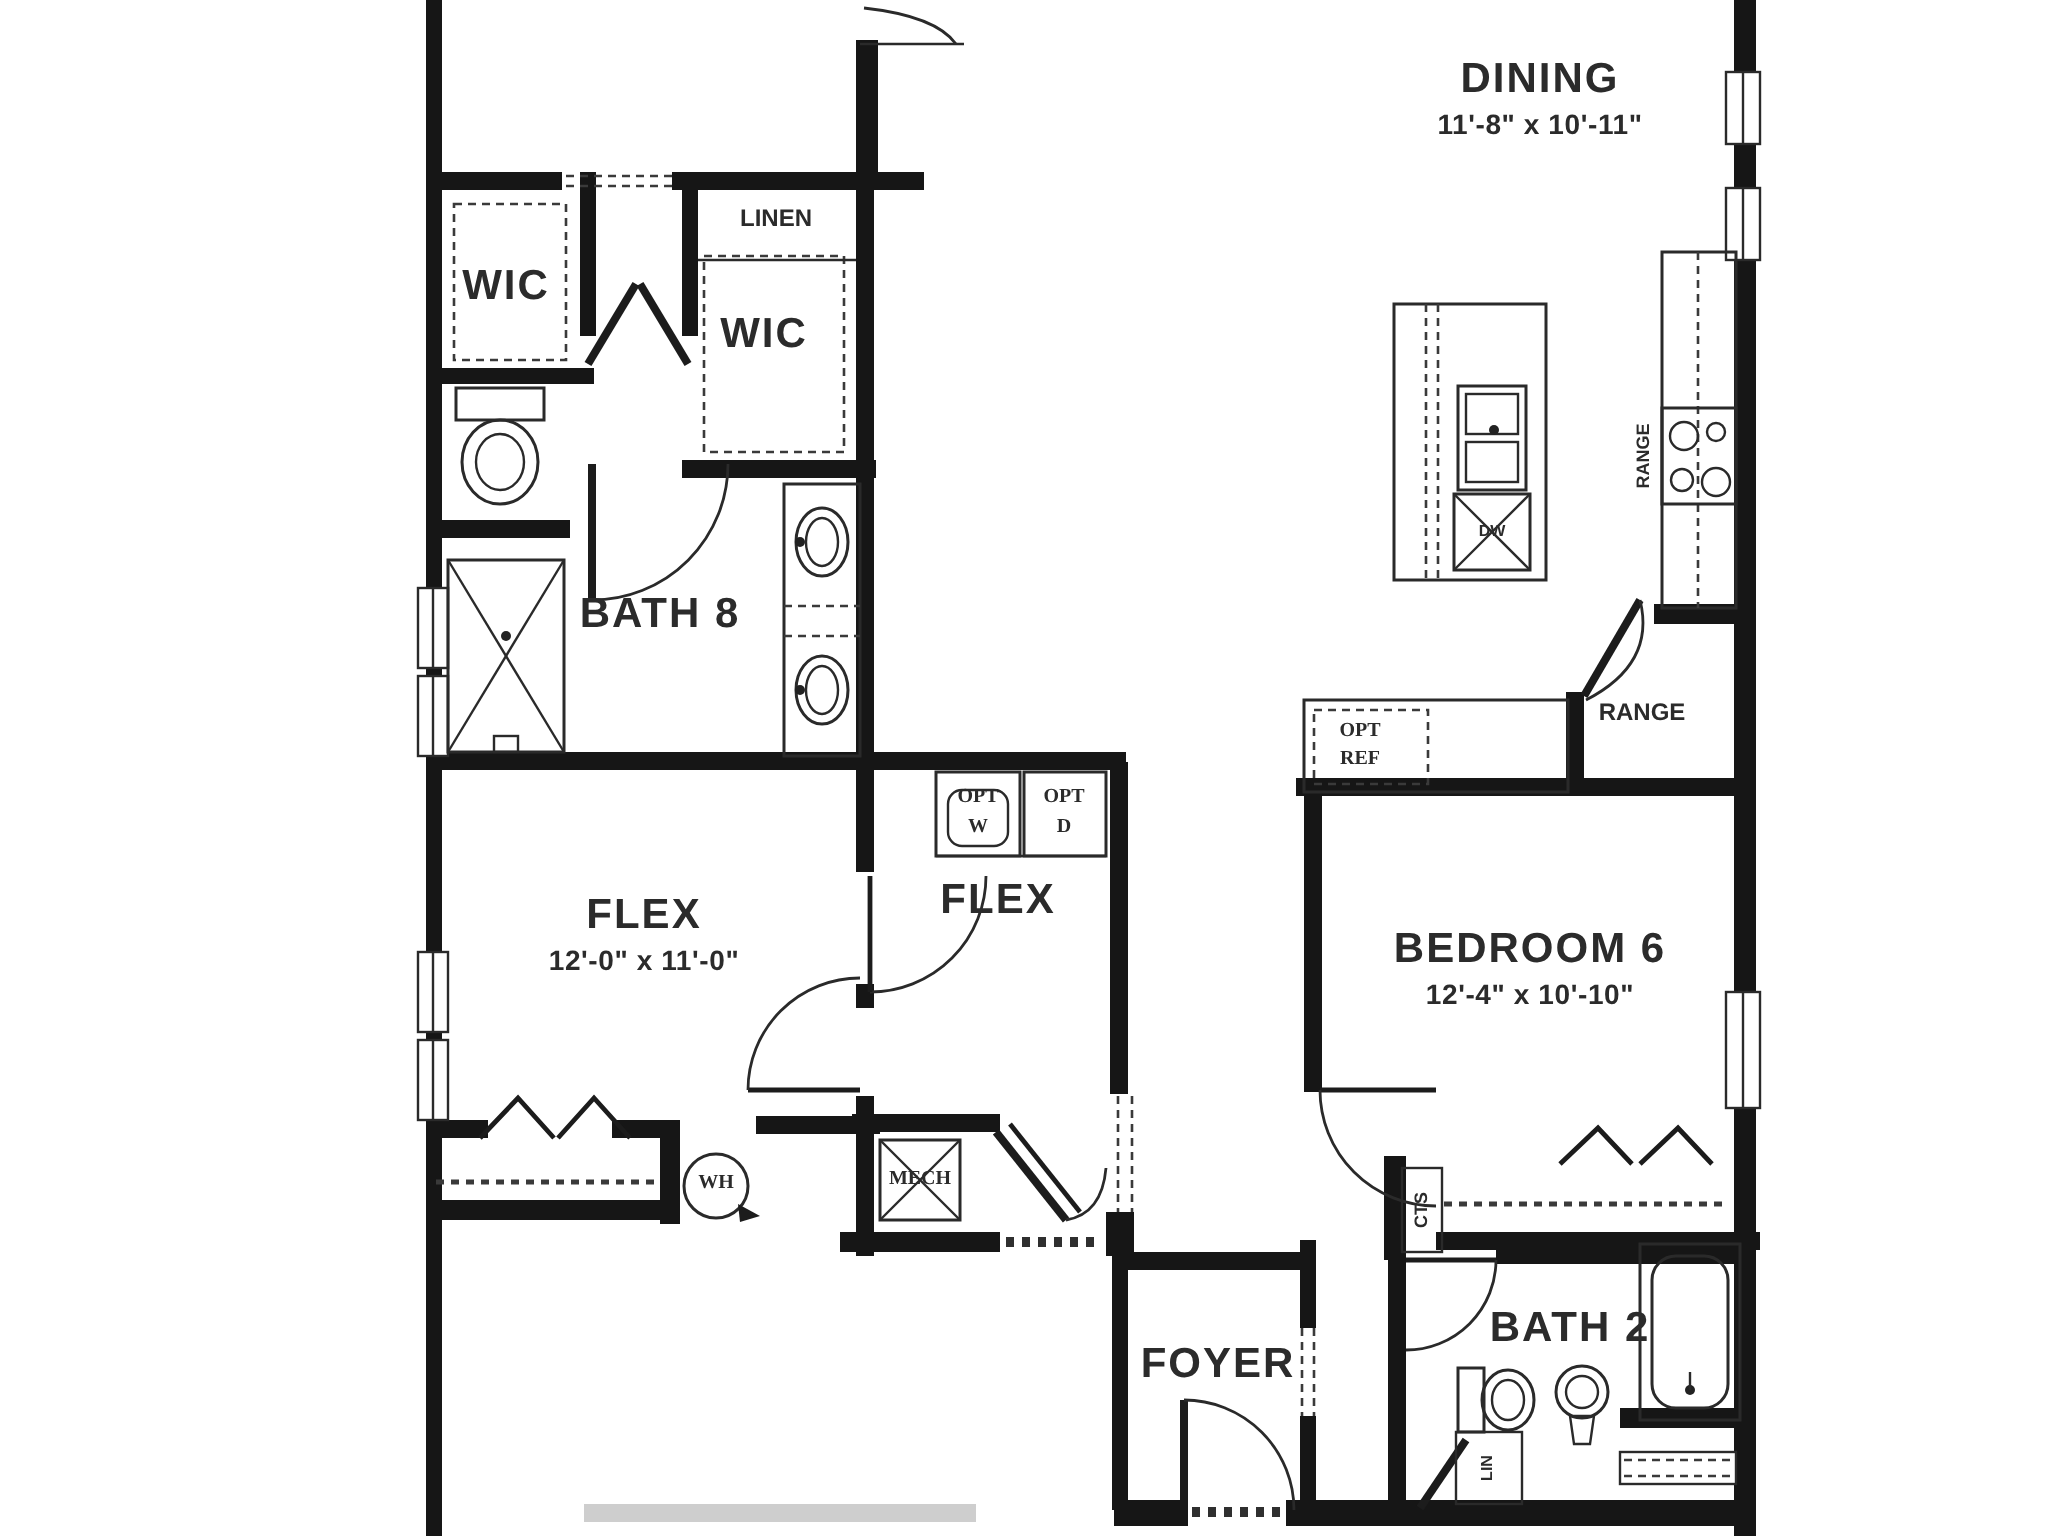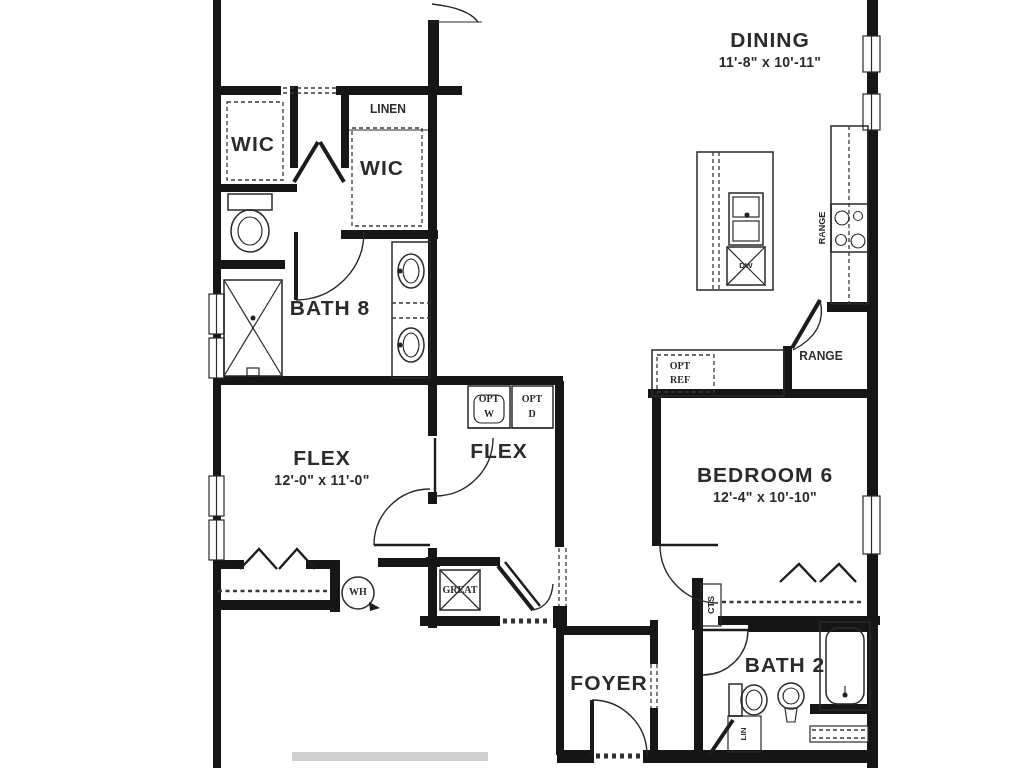--- a/index.html
+++ b/index.html
@@ -330,20 +330,20 @@
   </div>
 
   <div class="tag t12" style="left:388px;top:109px">LINEN</div>
   <div class="tag t12" style="left:821px;top:356px">RANGE</div>
   <div class="tag t10" style="left:680px;top:366px">OPT</div>
   <div class="tag t10" style="left:680px;top:380px">REF</div>
   <div class="tag t10" style="left:489px;top:399px">OPT</div>
   <div class="tag t10" style="left:489px;top:414px">W</div>
   <div class="tag t10" style="left:532px;top:399px">OPT</div>
   <div class="tag t10" style="left:532px;top:414px">D</div>
-  <div class="tag t10" style="left:460px;top:590px">GREAT</div>
+  <div class="tag t10" style="left:460px;top:590px">MECH</div>
   <div class="tag t10" style="left:358px;top:592px">WH</div>
   <div class="tag t8" style="left:746px;top:266px">DW</div>
   <div class="tag t9 vert" style="left:822px;top:228px">RANGE</div>
   <div class="tag t9 vert" style="left:711px;top:605px">CTS</div>
   <div class="tag t8 vert" style="left:744px;top:734px">LIN</div>
 
 </div>
 
 </body></html>

